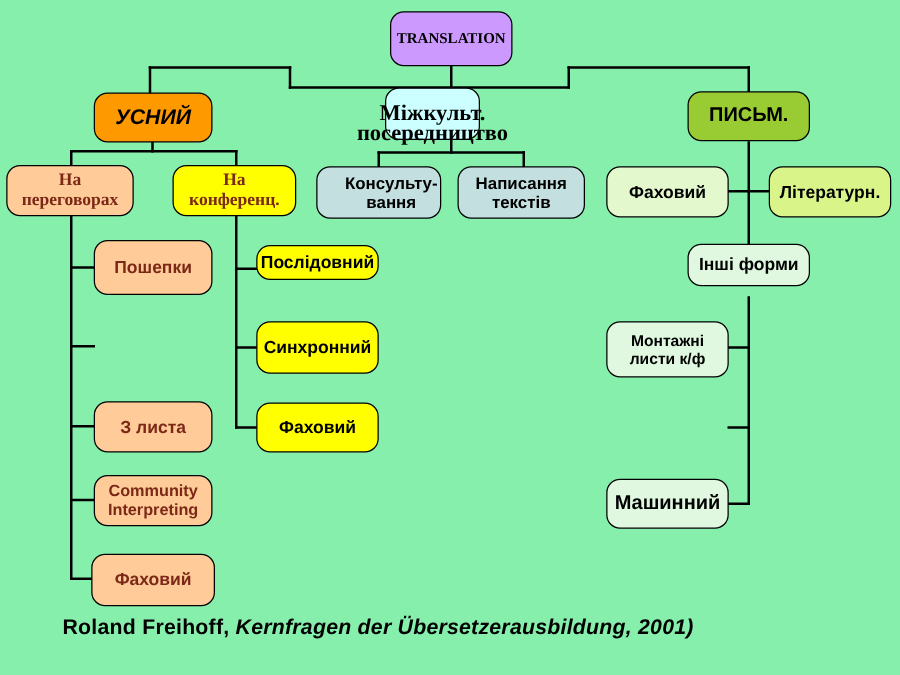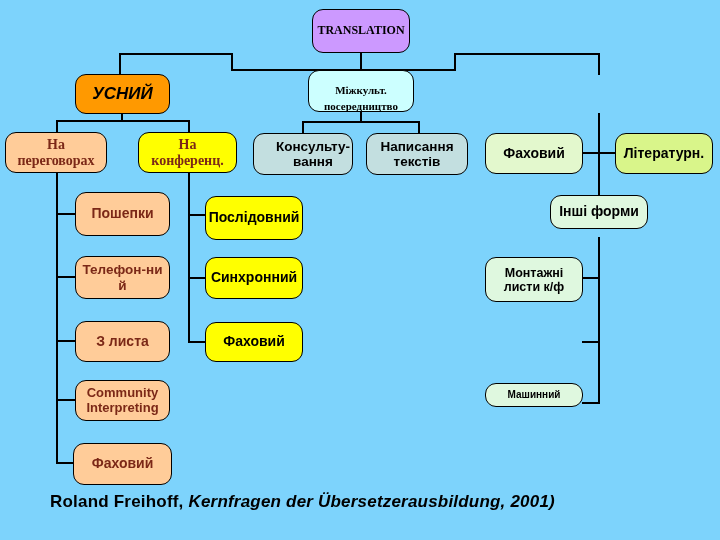--- a/index.html
+++ b/index.html
@@ -1,20 +1,20 @@
 <!DOCTYPE html>
 <html><head>
 <meta charset="utf-8">
 <style>
   html,body{margin:0;padding:0;}
   body{background:#888;}
   #slide{
     position:relative;
     width:720px;height:540px;
-    background:#7dd3fc;
+    background:#86efac;
     overflow:hidden;
     font-family:"Liberation Sans","DejaVu Sans",sans-serif;
   }
   .node{
     position:absolute;
     box-sizing:border-box;
     border:1.4px solid #000;
     border-radius:11px;
     display:flex;
     align-items:center;
@@ -96,25 +96,28 @@
   <div class="line" style="left:582px;top:402px;width:17px;height:2px;"></div>
 
   <div class="node serif f-purple" style="left:312px;top:9px;width:98px;height:44px;font-size:12px;">
     <span class="lbl">TRANSLATION</span>
   </div>
 
   <div class="node f-orange" style="left:75px;top:74px;width:95px;height:40px;font-size:17px;font-style:italic;">
     <span class="lbl">УСНИЙ</span>
   </div>
 
-  <div class="node serif f-cyan overflow-label" style="left:308px;top:70px;width:106px;height:42px;font-size:11px;">
+  <div class="node serif f-cyan overflow-label" style="left:308px;top:70px;width:76px;height:42px;font-size:18px;">
     <span class="lbl">Міжкульт.
 посередництво</span>
   </div>
 
+  <div class="node f-olive" style="left:550px;top:73px;width:98px;height:40px;font-size:16px;">
+    <span class="lbl">ПИСЬМ.</span>
+  </div>
 
   <div class="node serif maroon f-peach" style="left:5px;top:132px;width:102px;height:41px;font-size:14px;">
     <span class="lbl">На
 переговорах</span>
   </div>
 
   <div class="node serif maroon f-yellow" style="left:138px;top:132px;width:99px;height:41px;font-size:14px;">
     <span class="lbl">На
 конференц.</span>
   </div>
@@ -134,39 +137,35 @@
   </div>
 
   <div class="node f-yellowgreen" style="left:615px;top:133px;width:98px;height:41px;font-size:14px;">
     <span class="lbl">Літературн.</span>
   </div>
 
   <div class="node maroon f-peach" style="left:75px;top:192px;width:95px;height:44px;font-size:14px;">
     <span class="lbl">Пошепки</span>
   </div>
 
-  <div class="node maroon f-peach" style="left:75px;top:256px;width:95px;height:43px;font-size:13.5px;">
-    <span class="lbl">Телефон-ни
-й</span>
-  </div>
 
   <div class="node maroon f-peach" style="left:75px;top:321px;width:95px;height:41px;font-size:14px;text-align:center;">
     <span class="lbl">З листа</span>
   </div>
 
   <div class="node maroon f-peach" style="left:75px;top:380px;width:95px;height:41px;font-size:13px;">
     <span class="lbl">Community
 Interpreting</span>
   </div>
 
   <div class="node maroon f-peach" style="left:73px;top:443px;width:99px;height:42px;font-size:14px;">
     <span class="lbl">Фаховий</span>
   </div>
 
-  <div class="node f-yellow" style="left:205px;top:196px;width:98px;height:44px;font-size:14px;text-align:center;">
+  <div class="node f-yellow" style="left:205px;top:196px;width:98px;height:28px;font-size:14px;text-align:center;">
     <span class="lbl">Послідовний</span>
   </div>
 
   <div class="node f-yellow" style="left:205px;top:257px;width:98px;height:42px;font-size:14px;">
     <span class="lbl">Синхронний</span>
   </div>
 
   <div class="node f-yellow" style="left:205px;top:322px;width:98px;height:40px;font-size:14px;">
     <span class="lbl">Фаховий</span>
   </div>
@@ -174,21 +173,21 @@
   <div class="node f-mint" style="left:550px;top:195px;width:98px;height:34px;font-size:14px;">
     <span class="lbl">Інші форми</span>
   </div>
 
   <div class="node f-mint" style="left:485px;top:257px;width:98px;height:45px;font-size:12.5px;">
     <span class="lbl">Монтажні
 листи к/ф</span>
   </div>
 
 
-  <div class="node f-mint" style="left:485px;top:383px;width:98px;height:24px;font-size:10px;">
+  <div class="node f-mint" style="left:485px;top:383px;width:98px;height:40px;font-size:16px;">
     <span class="lbl">Машинний</span>
   </div>
 
   <div id="caption">
     <span>Roland Freihoff, </span><span class="it">Kernfragen der Übersetzerausbildung, 2001)</span>
   </div>
 
 </div>
 
 </body></html>

